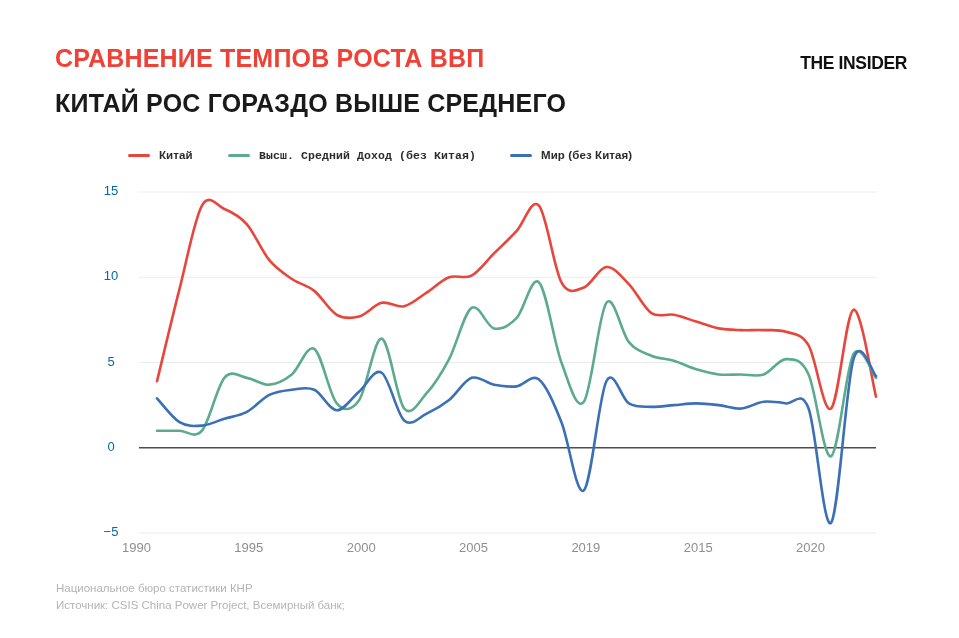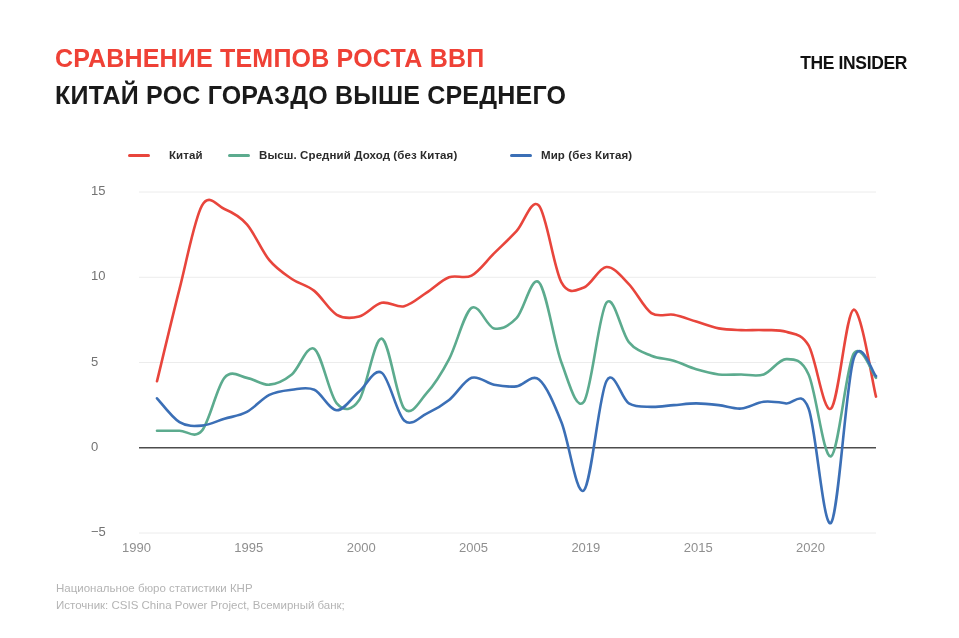--- a/index.html
+++ b/index.html
@@ -16,45 +16,45 @@
   .header{position:absolute;left:0;top:0;width:959px;height:120px;}
   .title-block{position:absolute;left:55px;top:44px;}
   .title-main{
     font-size:25px;font-weight:bold;color:#ef4136;
     letter-spacing:.2px;line-height:1.18;
     white-space:nowrap;font-stretch:condensed;
   }
   .title-sub{
     font-size:25px;font-weight:bold;color:#1a1a1a;
     letter-spacing:.2px;line-height:1.18;
-    white-space:nowrap;margin-top:7px;
+    white-space:nowrap;margin-top:15px;
   }
   .brand{
     position:absolute;right:52px;top:52px;
     font-size:19px;font-weight:bold;color:#111;
     letter-spacing:-0.4px;white-space:nowrap;
     transform:scaleX(.92);transform-origin:right center;
   }
 
   
   .legend{position:absolute;left:128px;top:146px;width:740px;height:18px;}
   .legend-item{position:absolute;display:flex;align-items:center;height:18px;white-space:nowrap;}
-  .legend-item.i0{left:0px;gap:10px;}
-  .legend-item.i1{left:100px;}
+  .legend-item.i0{left:0px;}
+  .legend-item.i1{left:100px;font-family:Liberation Mono, monospace;}
   .legend-item.i2{left:382px;}
   .swatch{width:22px;height:3px;border-radius:2px;display:inline-block;margin-right:9px;}
   .legend-label{font-size:11.5px;font-weight:bold;color:#2b2b2b;letter-spacing:.1px;}
 
   
   .plot-area{position:absolute;left:0;top:0;width:959px;height:638px;pointer-events:none;}
   .chart-svg{position:absolute;left:0;top:0;}
 
   .ylabel{
-    position:absolute;font-size:13px;color:#737373;
-    text-align:left;width:40px;
+    position:absolute;font-size:13px;color:#0369a1;
+    text-align:center;width:40px;
   }
   .xlabel{
     position:absolute;font-size:13px;color:#8f8f8f;
     width:70px;top:540px;
   }
 
   
   .source{
     position:absolute;left:56px;top:580px;
     font-size:11.5px;line-height:1.45;color:#b4b4b4;

